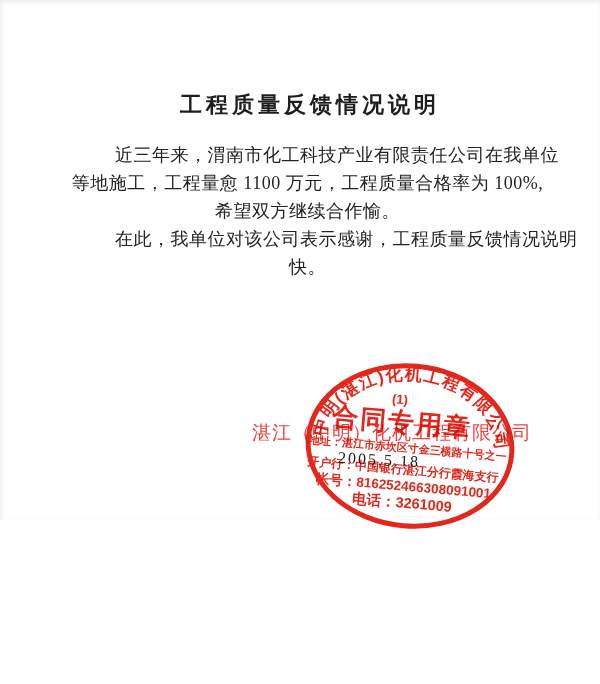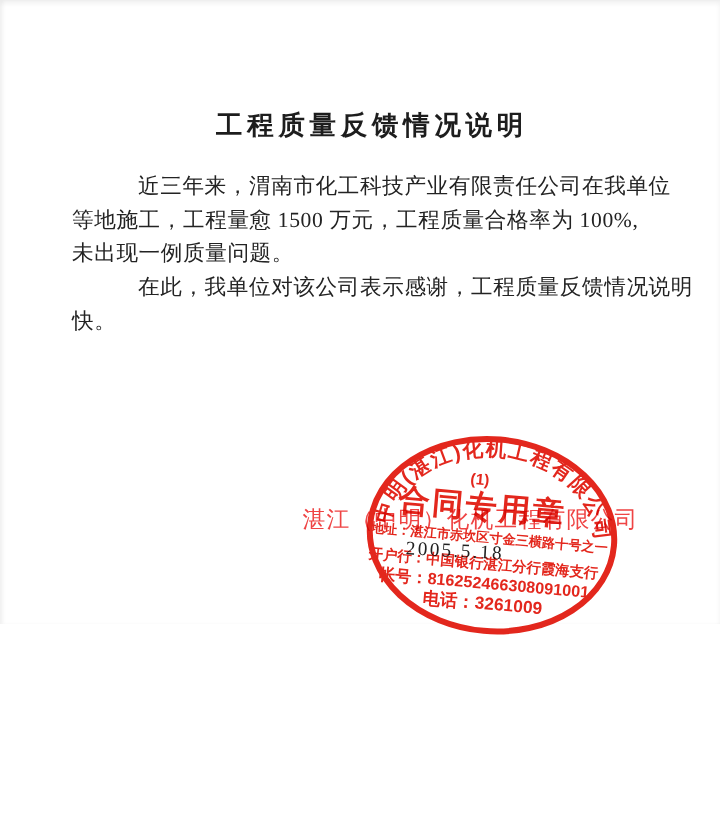--- a/index.html
+++ b/index.html
@@ -32,20 +32,21 @@
     color: #1d1d1d;
   }
   .body-text {
     position: absolute;
     top: 141px;
     left: 60px;
     width: 495px;
     font-size: 18px;
     letter-spacing: 0.5px;
     color: #232323;
+    text-align: center;
   }
   .body-text .line {
     height: 28px;
     line-height: 28px;
     white-space: nowrap;
   }
   .body-text .line.indent {
     padding-left: 55px;
   }
   .signature {
@@ -88,22 +89,22 @@
 </style>
 </head>
 <body>
 
 <div class="page">
 
   <h1 class="doc-title">工程质量反馈情况说明</h1>
 
   <div class="body-text">
     <div class="line indent">近三年来，渭南市化工科技产业有限责任公司在我单位</div>
-    <div class="line">等地施工，工程量愈 1500 万元，工程质量合格率为 100%,</div>
-    <div class="line">未出现一例质量问题。</div>
+    <div class="line">等地施工，工程量愈 1100 万元，工程质量合格率为 100%,</div>
+    <div class="line">希望双方继续合作愉。</div>
     <div class="line indent">在此，我单位对该公司表示感谢，工程质量反馈情况说明</div>
     <div class="line">快。</div>
   </div>
 
   <svg class="seal-svg" viewBox="0 0 230 185" xmlns="http://www.w3.org/2000/svg" aria-hidden="true">
     <g transform="rotate(5 115 94)" fill="#e1160b">
       <ellipse cx="115" cy="94" rx="102" ry="80" fill="none" stroke="#e1160b" stroke-width="5"></ellipse>
       <path id="sealArcPath" d="M 34.2 116.6 A 86 66 0 1 1 195.8 116.6" fill="none"></path>
       <text font-size="17" letter-spacing="1.5">
         <textPath href="#sealArcPath" startOffset="50%" text-anchor="middle">中明(湛江)化机工程有限公司</textPath>

